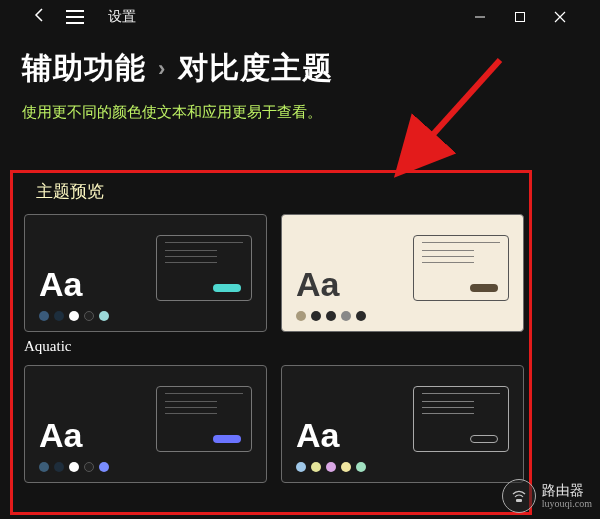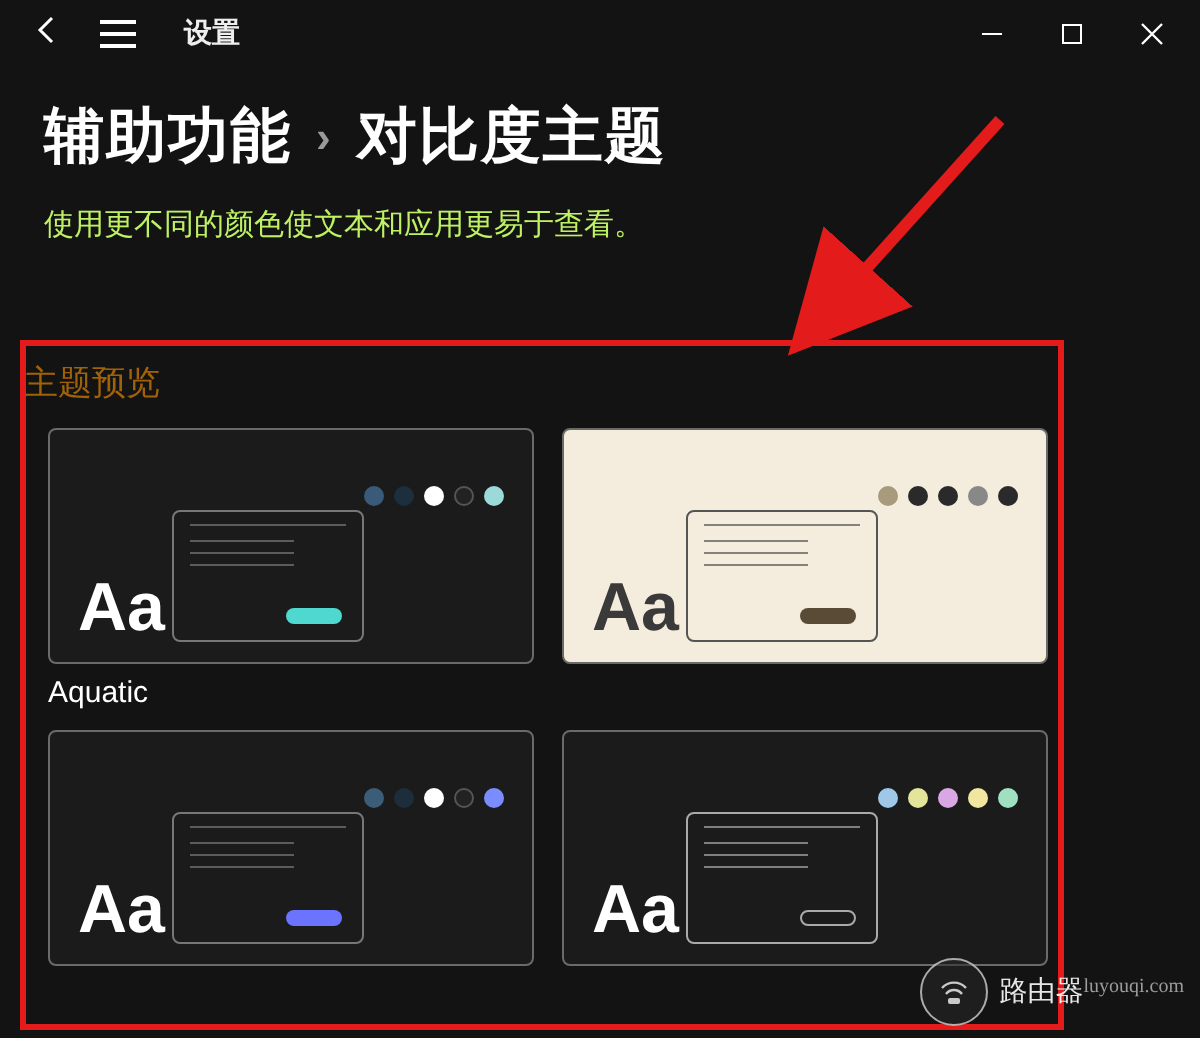--- a/index.html
+++ b/index.html
@@ -11,22 +11,21 @@
     font-family: "Segoe UI", "Microsoft YaHei", sans-serif;
     overflow: hidden;
     position: relative;
   }
 
   
   .titlebar {
     height: 34px;
     display: flex;
     align-items: center;
-    padding: 0 4px;
-    font-weight: bold;
+    padding: 0 20px;
   }
   .titlebar .left { display: flex; align-items: center; gap: 18px; padding-left: 12px; }
   .titlebar .right { margin-left: auto; display: flex; }
   .tb-btn { width: 40px; height: 30px; display: flex; align-items: center; justify-content: center; color: #fff; }
   .tb-icon { color: #fff; }
   .app-title { font-size: 14px; color: #eee; margin-left: 6px; }
 
   .hamburger { display: flex; flex-direction: column; gap: 4px; }
   .hamburger span { width: 18px; height: 2px; background: #fff; display: block; }
 
@@ -63,24 +62,24 @@
   
   .red-arrow {
     position: absolute;
     left: 380px;
     top: 50px;
     pointer-events: none;
   }
 
   .section-label {
     position: absolute;
-    left: 12px;
+    left: 36px;
     top: 180px;
     font-size: 17px;
-    color: #a16207;
+    color: #fef9c3;
   }
 
   
   .grid {
     position: absolute;
     left: 24px;
     top: 214px;
     width: 500px;
     display: grid;
     grid-template-columns: 1fr 1fr;
@@ -88,21 +87,21 @@
     gap: 10px 14px;
   }
 
   .card {
     height: 118px;
     border: 1px solid #6a6a6a;
     border-radius: 4px;
     position: relative;
     padding: 18px 14px 10px 14px;
     display: flex;
-    flex-direction: row;
+    flex-direction: column;
   }
   .card .row { display:flex; align-items: flex-end; justify-content: space-between; flex: 1;}
   .card .Aa { font-size: 34px; font-weight: 600; line-height: 1; }
   .swatches { display: flex; gap: 5px; margin-top: 10px; }
   .sw { width: 10px; height: 10px; border-radius: 50%; }
 
   
   .mini {
     width: 96px;
     height: 66px;
@@ -118,21 +117,21 @@
     background: currentColor;
     opacity: 0.7;
   }
   .mini .lines { position:absolute; top: 14px; left: 8px; right: 34px; display:flex; flex-direction:column; gap:5px;}
   .mini .lines span { height:1px; background: currentColor; opacity:0.7; display:block;}
   .mini .pill {
     position: absolute; bottom: 8px; right: 10px;
     width: 28px; height: 8px; border-radius: 4px;
   }
 
-  .theme-label { font-size: 15px; color: #fff; }
+  .theme-label { font-size: 15px; color: #fff; font-family: Liberation Serif, serif; }
 
   
   .c-dark { background: #1b1b1b; }
   .c-dark .Aa { color: #fff; }
   .c-dark .mini { border:1px solid #777; color:#777; }
   .c-dark .mini .pill { background:#4fd8d0; }
   .c-dark .sw1{background:#3a5a7a}.c-dark .sw2{background:#1d2e3d}.c-dark .sw3{background:#fff}.c-dark .sw4{background:#222;border:1px solid #555}.c-dark .sw5{background:#9cd9d9}
 
   .c-light { background: #f4ecdc; }
   .c-light .Aa { color: #3a3a3a; }
@@ -161,21 +160,21 @@
     display:flex; align-items:center; gap:6px;
     color:#ddd; font-size:12px;
     opacity:0.9;
   }
   .wm-icon {
     width:34px;height:34px;border-radius:50%;
     border:1px solid #bbb;
     display:flex;align-items:center;justify-content:center;
     background:rgba(40,40,40,0.6);
   }
-  .wm-text { display:flex; line-height:1.1;}
+  .wm-text { display:flex; flex-direction:column; line-height:1.1;}
   .wm-text .a{font-size:14px;color:#fff;}
   .wm-text .b{font-size:10px;color:#aaa;font-family:Liberation Serif, serif;}
 </style>
 </head>
 <body>
 
 <div class="titlebar">
   <div class="left">
     <div class="tb-icon">
       <svg width="16" height="16" viewBox="0 0 16 16">

